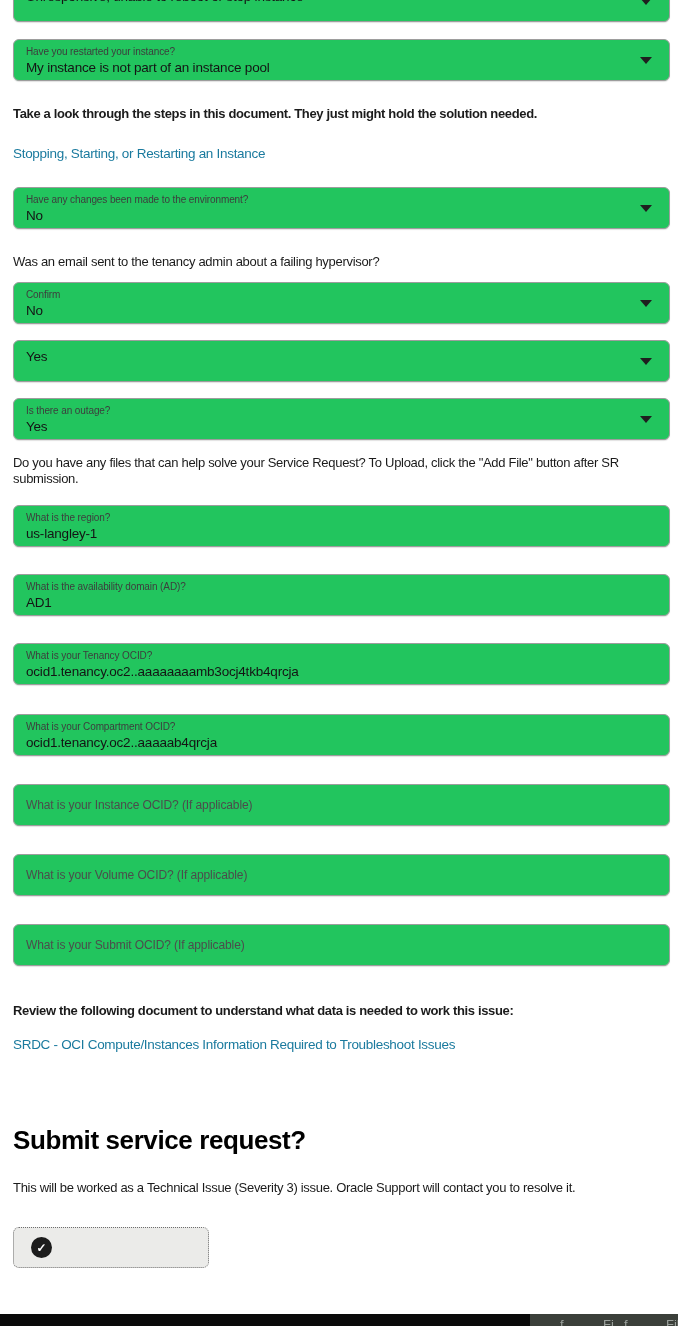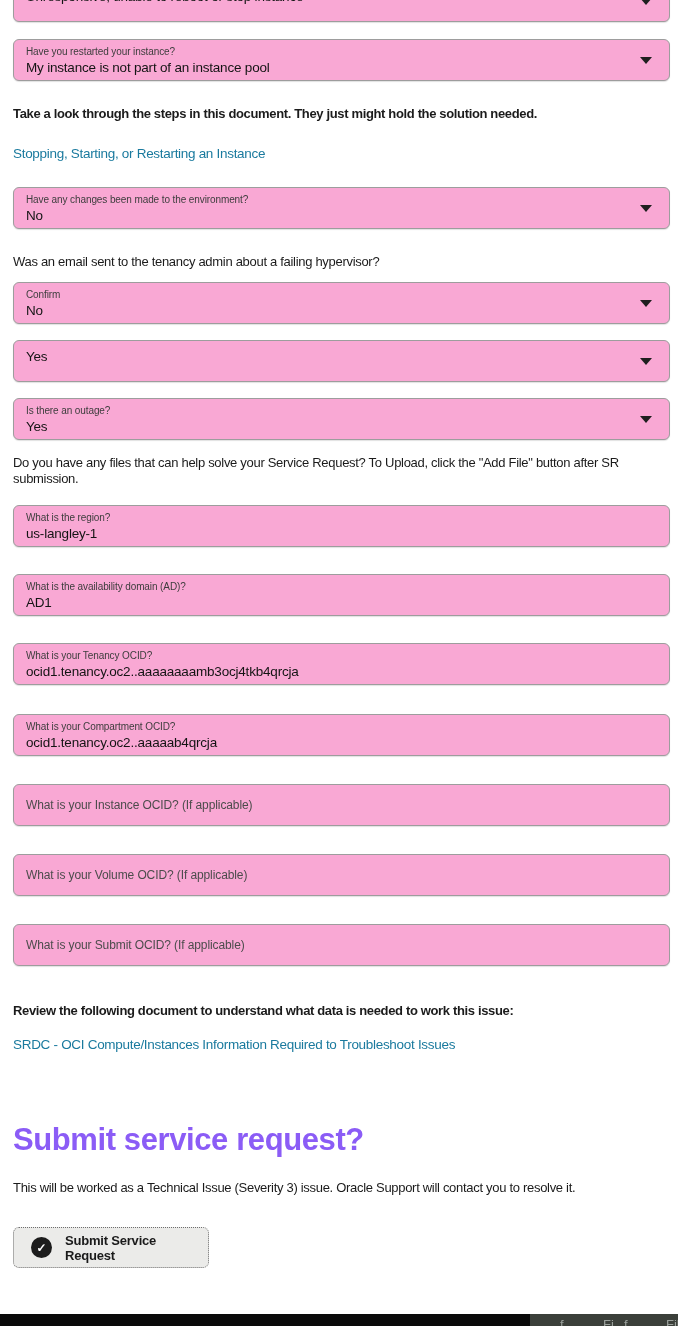--- a/index.html
+++ b/index.html
@@ -15,21 +15,21 @@
     padding-left: 13px;
     padding-right: 8px;
   }
   
   .field {
     position: relative;
     width: 100%;
     height: 42px;
     border: 1px solid #9d9d9d;
     border-radius: 6px;
-    background: #f9a8d4;
+    background: #22c55e;
     padding: 6px 40px 0 12px;
     box-shadow: 0 1px 1px rgba(0,0,0,0.12);
     cursor: pointer;
   }
   .field .flabel {
     display: block;
     font-size: 10px;
     line-height: 12px;
     color: #3d3d3d;
     letter-spacing: -0.1px;
@@ -73,25 +73,25 @@
   .doclink {
     display: inline-block;
     font-size: 13.5px;
     line-height: 15px;
     letter-spacing: -0.3px;
     color: #1a7a9e;
     text-decoration: none;
     cursor: pointer;
   }
   .h-submit {
-    font-size: 31px;
+    font-size: 26px;
     line-height: 30px;
     font-weight: bold;
     letter-spacing: -0.4px;
-    color: #8b5cf6;
+    color: #000000;
   }
   
   .mt17 { margin-top: 17px; }
   .mt26 { margin-top: 25px; }
   .mt24 { margin-top: 24px; }
   .mt25 { margin-top: 25px; }
   .mt12 { margin-top: 12px; }
   .mt16 { margin-top: 16px; }
   .mt38 { margin-top: 38px; }
   .mt15 { margin-top: 15px; }
@@ -245,21 +245,20 @@
   <p class="para bold mt37">Review the following document to understand what data is needed to work this issue:</p>
 
   <a class="doclink mt18">SRDC - OCI Compute/Instances Information Required to Troubleshoot Issues</a>
 
   <h1 class="h-submit mt72">Submit service request?</h1>
 
   <p class="para mt26">This will be worked as a Technical Issue (Severity 3) issue. Oracle Support will contact you to resolve it.</p>
 
   <div class="submit-btn">
     <span class="check-circle">✓</span>
-    <span class="btn-label">Submit Service Request</span>
   </div>
 
   <div class="footer-strip">
     <div class="footer-widget">
       <span class="fg1">f</span>
       <span class="fg2">Fi</span>
       <span class="fg3">f</span>
       <span class="fg4">Fil</span>
     </div>
   </div>

